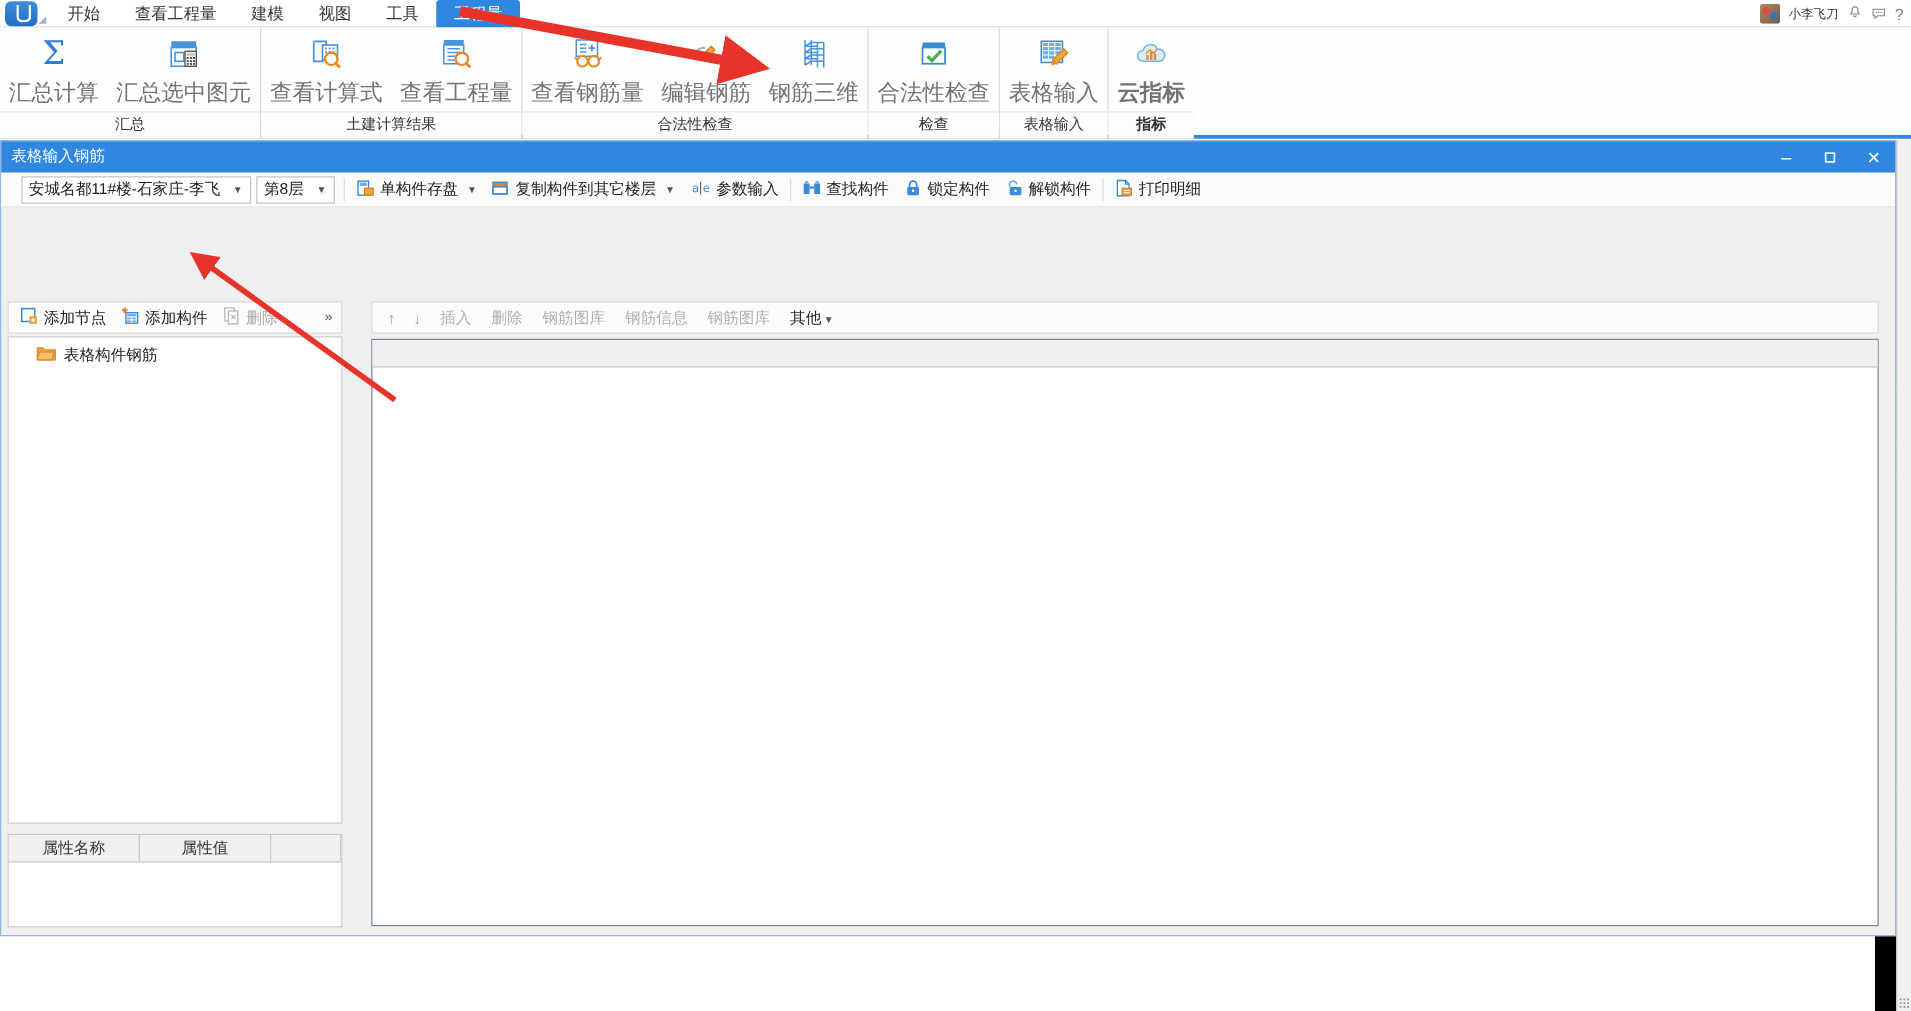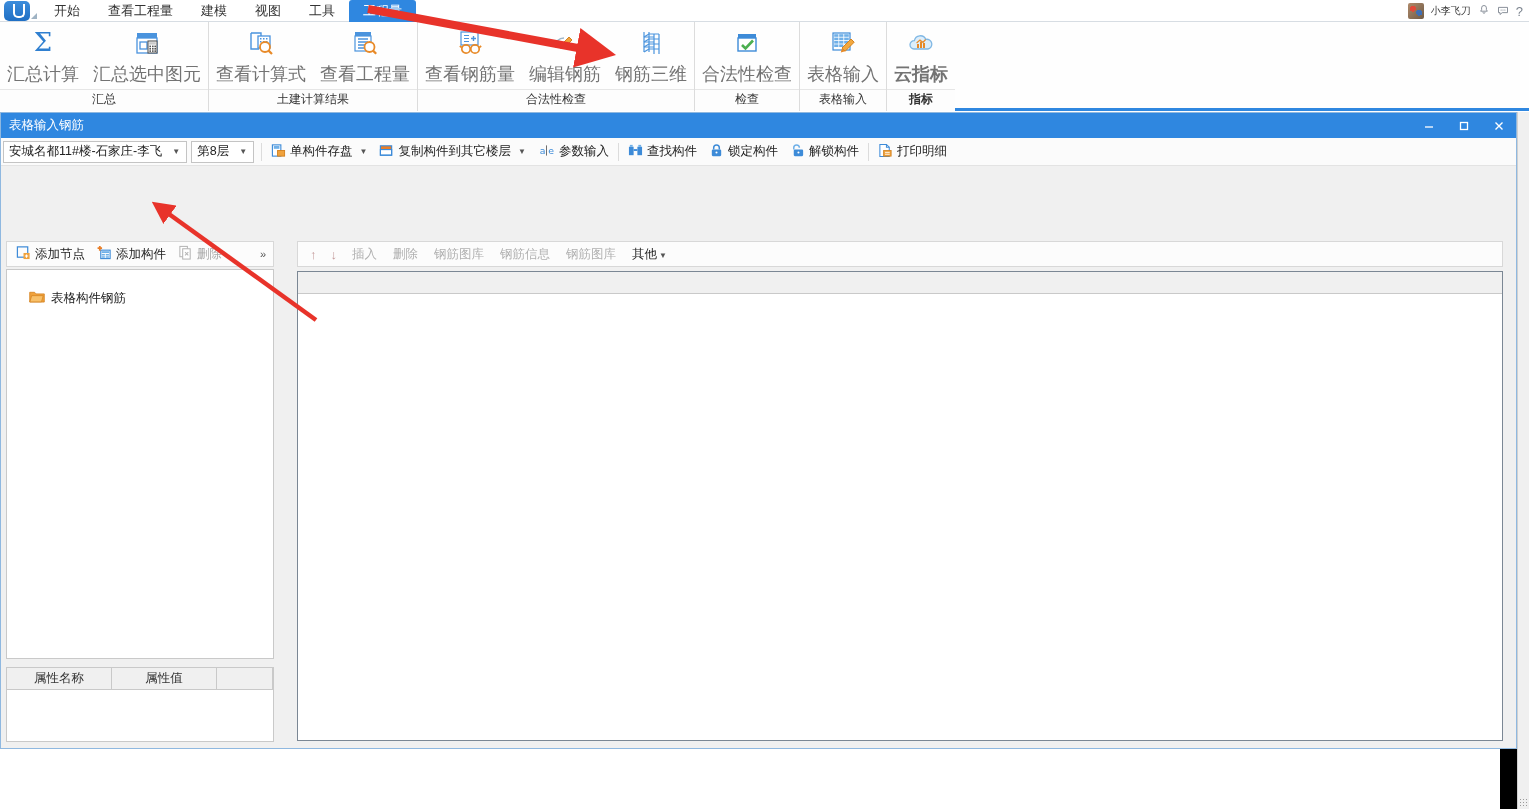--- a/index.html
+++ b/index.html
@@ -83,21 +83,21 @@
     height:25px; background:#2f87e0; display:flex; align-items:center;
     padding-left:8px; color:#fff; font-size:12.5px; position:relative;
   }
   .wbtns { position:absolute; right:0; top:0; height:25px; display:flex; }
   .wbtn { width:35px; height:25px; display:flex; align-items:center; justify-content:center;
           color:#fff; font-size:12px; cursor:default; }
   .wbtn svg { display:block; }
 
   .dlg-toolbar {
     height:28px; background:#fbfbfb; border-bottom:1px solid #e3e3e3;
-    display:flex; align-items:center; padding:0 2px; gap:0;
+    display:flex; align-items:center; padding:0 16px; gap:0;
   }
   .tb-combo {
     height:22px; display:flex; align-items:center; border:1px solid #c4c4c4; background:#fff;
     font-size:12.5px; color:#222; padding:0 2px 0 5px; margin-right:4px; white-space:nowrap;
   }
   .tb-combo .carr { margin-left:6px; color:#555; font-size:8px; padding:0 4px; }
   .tb-item {
     height:24px; display:flex; align-items:center; gap:4px; padding:0 6px;
     font-size:12.5px; color:#222; white-space:nowrap; cursor:default;
   }
@@ -110,21 +110,21 @@
   }
   .lp-btn { display:flex; align-items:center; gap:4px; font-size:12.5px; color:#222;
             padding:2px 5px; white-space:nowrap; cursor:default; }
   .lp-btn.disabled { color:#a8a8a8; }
   .lp-ov { margin-left:auto; font-size:11px; color:#555; padding-right:4px; letter-spacing:-1px;}
 
   .tree {
     position:absolute; left:5px; top:156px; width:268px; height:390px;
     background:#fff; border:1px solid #c9c9c9; overflow:hidden;
   }
-  .tree-node { display:flex; align-items:center; gap:6px; padding:20px 0 0 22px; font-size:12.5px; color:#222; }
+  .tree-node { display:flex; align-items:center; gap:6px; padding:6px 0 0 22px; font-size:12.5px; color:#222; }
 
   .propgrid {
     position:absolute; left:5px; top:554px; width:268px; bottom:6px;
     background:#fff; border:1px solid #c9c9c9; overflow:hidden;
   }
   .pg-head { display:flex; height:22px; background:#f0f0f0; border-bottom:1px solid #c9c9c9; }
   .pg-th { font-size:12.5px; color:#333; display:flex; align-items:center; justify-content:center;
            border-right:1px solid #c9c9c9; }
   .pg-th:nth-child(1){ width:105px; }
   .pg-th:nth-child(2){ width:105px;font-family:Liberation Mono, monospace; }

